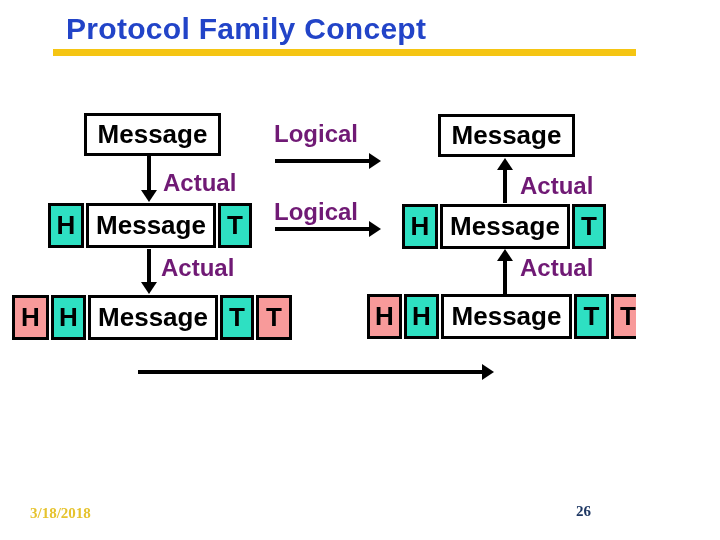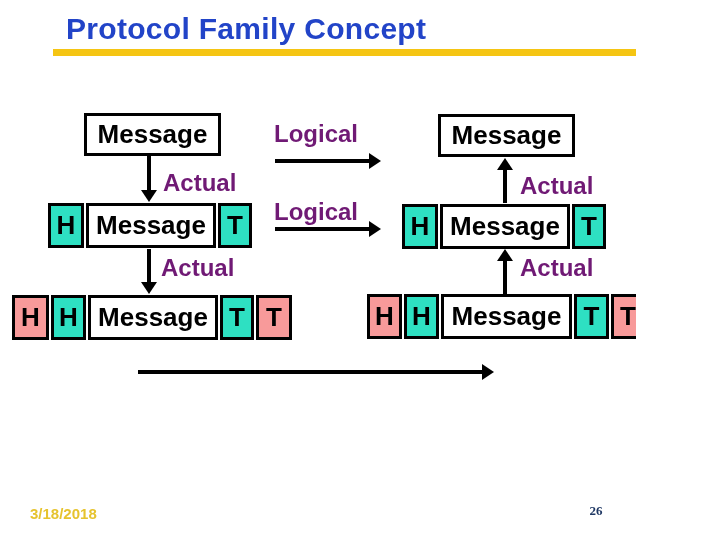--- a/index.html
+++ b/index.html
@@ -50,26 +50,26 @@
   
   .harrow{position:absolute;height:16px;}
   .harrow .shaft{position:absolute;left:0;top:6px;height:4px;width:calc(100% - 9px);background:#000;}
   .harrow .head{
     position:absolute;right:0;top:0;width:0;height:0;
     border-top:8px solid transparent;border-bottom:8px solid transparent;
     border-left:12px solid #000;
   }
   .footer-date{
     position:absolute;left:30px;top:505px;
-    font-family:Liberation Sans, sans-serif;font-size:15px;font-weight:bold;
+    font-family:Liberation Serif, serif;font-size:15px;font-weight:bold;
     color:var(--date_gold);
   }
   .footer-page{
-    position:absolute;right:20px;top:503px;width:40px;text-align:center;
-    font-family:"Liberation Serif",serif;font-size:13px;font-weight:bold;
+    position:absolute;right:20px;top:503px;width:40px;text-align:left;
+    font-family:"Liberation Serif",serif;font-size:15px;font-weight:bold;
     color:var(--navy);
   }
 </style>
 </head>
 <body>
 
 <div class="slide">
 
   <div class="title">Protocol Family Concept</div>
   <div class="rule"></div>

